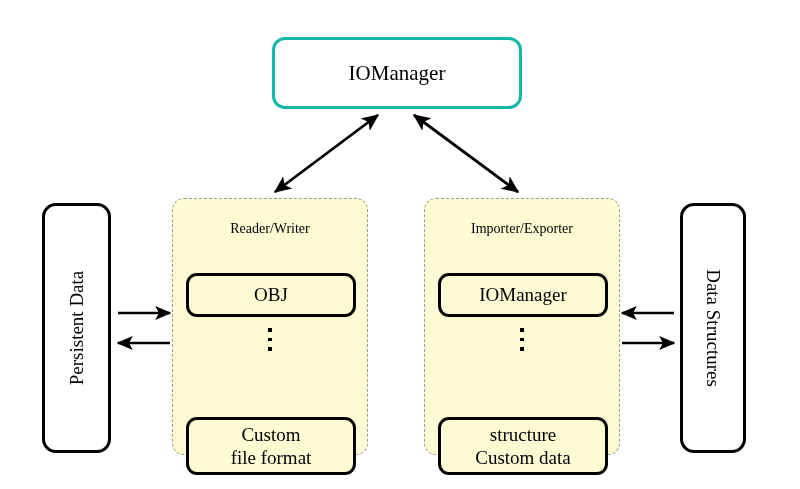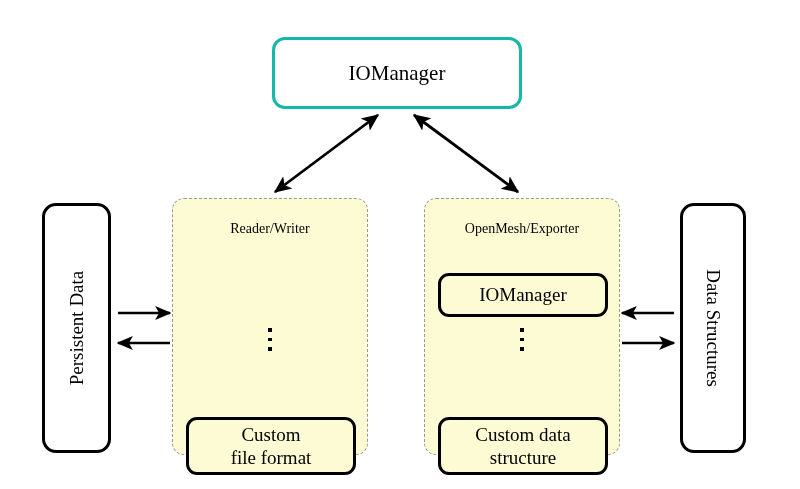--- a/index.html
+++ b/index.html
@@ -174,52 +174,55 @@
     <span class="vtext ccw">Persistent Data</span>
   </div>
 
   <div class="side-box" id="data-structures">
     <span class="vtext cw">Data Structures</span>
   </div>
 
   <div class="panel" id="panel-reader-writer">
     <div class="panel-title">Reader/Writer</div>
 
+    <div class="item-box item-top">
+      <span>OBJ</span>
+    </div>
 
     <div class="vdots">
       <i></i>
       <i></i>
       <i></i>
     </div>
 
     <div class="item-box item-bottom">
       <div>
         <div>Custom</div>
         <div>file format</div>
       </div>
     </div>
   </div>
 
   <div class="panel" id="panel-importer-exporter">
-    <div class="panel-title">OpenMesh/Exporter</div>
+    <div class="panel-title">Importer/Exporter</div>
 
     <div class="item-box item-top">
       <span>IOManager</span>
     </div>
 
     <div class="vdots">
       <i></i>
       <i></i>
       <i></i>
     </div>
 
     <div class="item-box item-bottom">
       <div>
+        <div>structure</div>
         <div>Custom data</div>
-        <div>structure</div>
       </div>
     </div>
   </div>
 
   <svg id="arrow-layer" viewBox="0 0 800 489">
     <defs>
       <marker id="ah" viewBox="0 0 10 10" refX="9.2" refY="5" markerWidth="6.2" markerHeight="6.2" orient="auto-start-reverse">
         <path d="M 0 0.6 L 10 5 L 0 9.4 L 2.4 5 Z" fill="#000000"></path>
       </marker>
     </defs>

